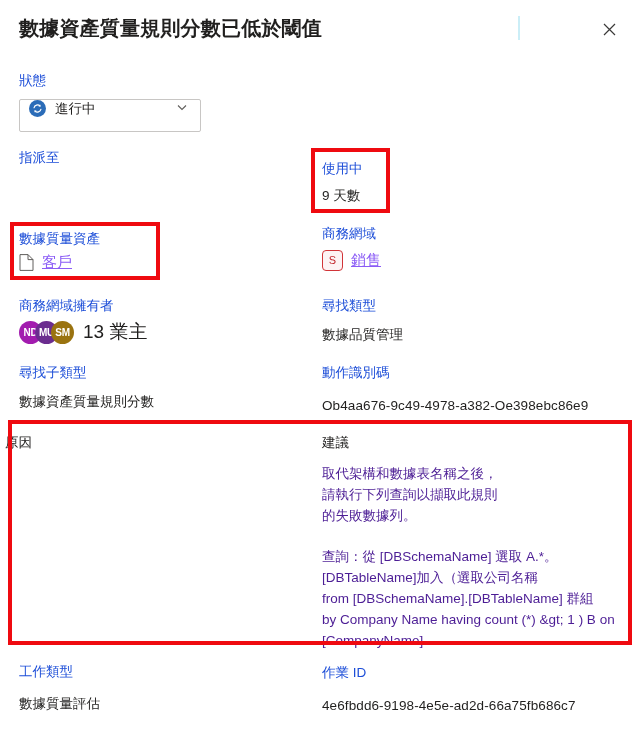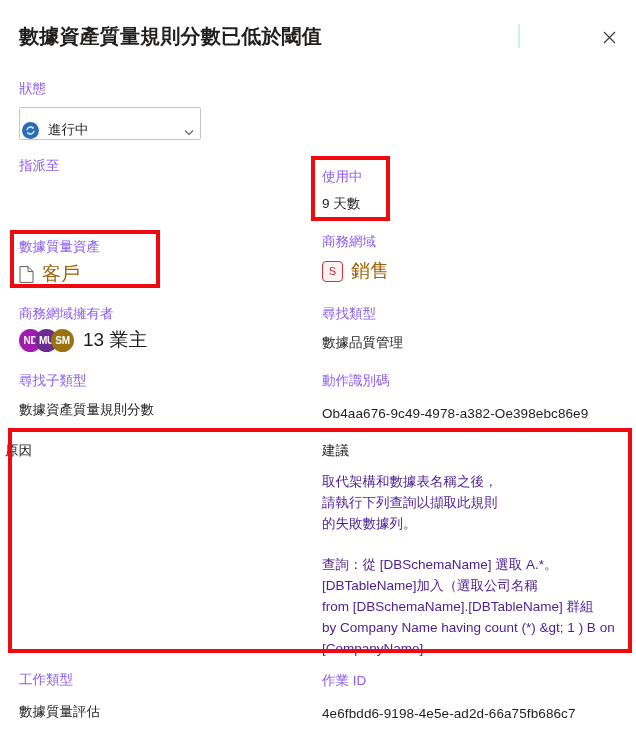--- a/index.html
+++ b/index.html
@@ -14,21 +14,20 @@
     position: relative;
     overflow: hidden;
     font-family: "Liberation Sans", "DejaVu Sans", sans-serif;
     color: #201f1e;
     -webkit-font-smoothing: antialiased;
   }
 
   .panel {
     position: absolute;
     inset: 0;
-    margin-top: 8px;
   }
 
   
   .header {
     position: absolute;
     left: 0; top: 0;
     width: 636px;
     height: 58px;
   }
   .title {
@@ -66,21 +65,21 @@
   }
   .close-btn svg { display: block; }
 
   
   .field {
     position: absolute;
   }
   .field-label {
     font-size: 13.5px;
     line-height: 19px;
-    color: #8b5cf6;
+    color: #1d4ed8;
     font-weight: 400;
     white-space: nowrap;
   }
   .field-value {
     font-size: 13.5px;
     line-height: 19px;
     color: #201f1e;
     font-weight: 400;
     white-space: nowrap;
   }
@@ -93,23 +92,23 @@
   .status-select {
     position: absolute;
     left: 19px;
     top: 99px;
     width: 182px;
     height: 33px;
     border: 1px solid #c8c6c4;
     border-radius: 2px;
     background: #ffffff;
     display: flex;
-    align-items: flex-end;
+    align-items: flex-start;
     box-sizing: border-box;
-    padding: 0 2px;
+    padding: 0 9px;
     cursor: pointer;
   }
   .status-icon {
     width: 17px;
     height: 17px;
     flex: 0 0 17px;
     border-radius: 50%;
     background: #2b6cb8;
     display: flex;
     align-items: center;
@@ -148,23 +147,24 @@
     border-radius: 4px;
     background: #fdf3f4;
     color: #c2272d;
     font-size: 11px;
     line-height: 19px;
     text-align: center;
     font-weight: 400;
     box-sizing: border-box;
   }
   .icon-row .row-text {
-    font-size: 19px;
-    color: #a16207;
-    white-space: nowrap;
+    font-size: 15px;
+    color: #8b5cf6;
+    white-space: nowrap;
+    text-decoration: underline;
   }
 
   
   .owners-row {
     display: flex;
     align-items: center;
   }
   .avatars {
     display: flex;
     align-items: center;

